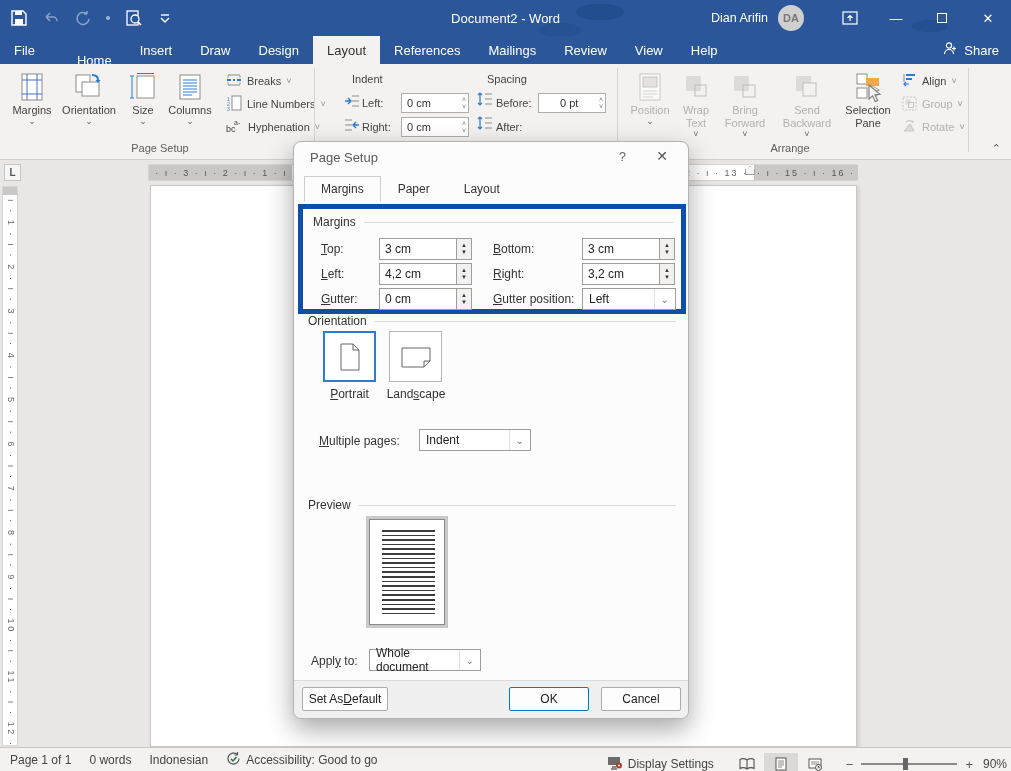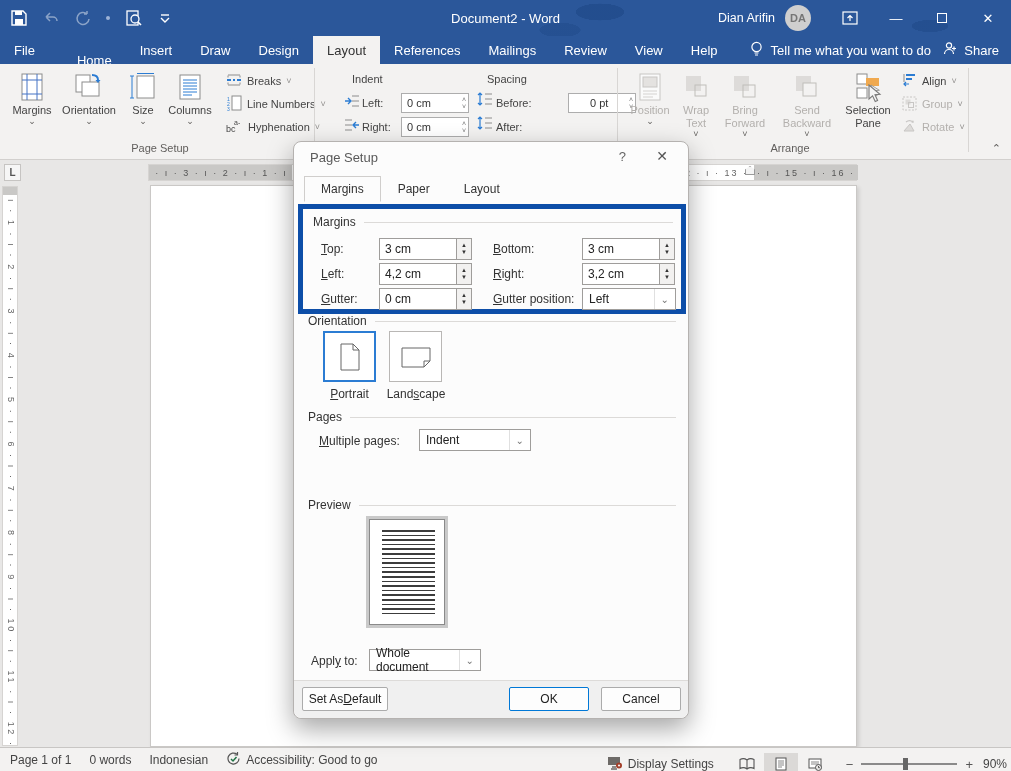--- a/index.html
+++ b/index.html
@@ -15,21 +15,21 @@
       radial-gradient(ellipse 30px 10px at 930px 26px, rgba(20,60,120,.30) 60%, transparent 61%),
       radial-gradient(ellipse 34px 12px at 560px 30px, rgba(20,60,120,.25) 60%, transparent 61%);
   }
   .qat { position:absolute; left:10px; top:0; height:36px; display:flex; align-items:center; gap:14px; }
   .qat .ic { width:18px; height:18px; display:flex; align-items:center; justify-content:center; color:#fff; }
   .qat .dim { opacity:.45; }
   .qat .dot { width:4px; height:4px; border-radius:50%; background:#9db3d6; }
   .title-text { position:absolute; left:0; right:0; top:0; height:36px; display:flex; align-items:center; justify-content:center; color:#fff; font-size:13px; }
   .tb-right { position:absolute; right:0; top:0; height:36px; display:flex; align-items:center; }
   .tb-user { color:#fff; font-size:12.5px; margin-right:10px; }
-  .avatar { width:26px; height:26px; border-radius:50%; background:#cfcfcf; color:#767676; font-size:11px; font-weight:bold; display:flex; align-items:center; justify-content:center; margin-right:16px; }
+  .avatar { width:26px; height:26px; border-radius:50%; background:#cfcfcf; color:#767676; font-size:11px; font-weight:bold; display:flex; align-items:center; justify-content:center; margin-right:23px; }
   .winbtn { width:46px; height:36px; display:flex; align-items:center; justify-content:center; color:#fff; font-size:13px; }
   .maxglyph { width:10px; height:10px; border:1px solid #fff; display:block; }
 
   
   .tabrow { position:absolute; left:0; top:36px; width:1011px; height:28px; background:#2b579a; display:flex; align-items:stretch; }
   .rtab { padding:0 14px; display:flex; align-items:center; color:#fff; font-size:13px; }
   .rtab.active { background:#f3f2f1; color:#333; }
   .tellme { display:flex; align-items:center; gap:8px; color:#fff; font-size:13px; margin-left:18px; }
   .share { position:absolute; right:12px; top:36px; height:28px; display:flex; align-items:center; gap:6px; color:#fff; font-size:13px; }
 
@@ -166,29 +166,20 @@
     <div class="rtab" style="margin-left:14px;margin-top:20px;">Home</div>
     <div class="rtab">Insert</div>
     <div class="rtab">Draw</div>
     <div class="rtab">Design</div>
     <div class="rtab active">Layout</div>
     <div class="rtab">References</div>
     <div class="rtab">Mailings</div>
     <div class="rtab">Review</div>
     <div class="rtab">View</div>
     <div class="rtab">Help</div>
-    <div class="tellme">
-      <span>
-        <svg width="13" height="16" viewBox="0 0 13 16">
-            <circle cx="6.5" cy="6" r="4.6" fill="none" stroke="#fff" stroke-width="1.2"></circle>
-            <path d="M4.5 12 h4 M5 14 h3" stroke="#fff" stroke-width="1.2"></path>
-          </svg>
-      </span>
-      <span>Tell me what you want to do</span>
-    </div>
   </div>
   <div class="share">
     <span>
       <svg width="15" height="15" viewBox="0 0 15 15">
           <circle cx="6" cy="4.5" r="2.6" fill="none" stroke="#fff" stroke-width="1.2"></circle>
           <path d="M1.5 13 a4.5 4.5 0 0 1 9 0" fill="none" stroke="#fff" stroke-width="1.2"></path>
           <path d="M11 5.5 v4 M9 7.5 h4" stroke="#fff" stroke-width="1.2"></path>
         </svg>
     </span>
     <span>Share</span>
@@ -309,21 +300,21 @@
     </div>
 
     <div class="rlabel" style="left:487px; top:9px;">Spacing</div>
     <span style="position:absolute; left:477px; top:28px;">
       <svg width="16" height="16" viewBox="0 0 16 16">
           <path d="M8 2 h7 M8 7 h7 M8 12 h7" stroke="#8c8c8c"></path>
           <path d="M3 1 v12 M1 3 l2-2 2 2 M1 11 l2 2 2-2" fill="none" stroke="#2b7cd3" stroke-width="1.2"></path>
         </svg>
     </span>
     <div class="rlabel" style="left:496px; top:33px;">Before:</div>
-    <div class="spinbox" style="left:568px; top:29px;padding-left:21px;">
+    <div class="spinbox" style="left:538px; top:29px;padding-left:21px;">
       <span>0 pt</span>
       <span class="caret">
           <span>˄</span>
           <span>˅</span>
         </span>
     </div>
     <span style="position:absolute; left:477px; top:52px;">
       <svg width="16" height="16" viewBox="0 0 16 16">
           <path d="M8 2 h7 M8 7 h7 M8 12 h7" stroke="#8c8c8c"></path>
           <path d="M3 1 v12 M1 11 l2 2 2-2 M1 3 l2-2 2 2" fill="none" stroke="#2b7cd3" stroke-width="1.2"></path>
@@ -517,24 +508,20 @@
     </div>
     <div class="orient-box" style="left:95px; top:189px;">
       <svg width="32" height="24" viewBox="0 0 32 24">
           <path d="M2 3 h28 v13 l-6 6 h-22 z" fill="#fff" stroke="#666"></path>
           <path d="M30 16 h-6 v6" fill="none" stroke="#666"></path>
         </svg>
     </div>
     <div class="orient-label" style="left:29px; top:245px; width:53px;"><u>P</u>ortrait</div>
     <div class="orient-label" style="left:92px; top:245px; width:60px;">Land<u>s</u>cape</div>
 
-    <div class="sect" style="left:14px; top:268px; width:368px;">
-      <span>Pages</span>
-      <i class="rule"></i>
-    </div>
     <div class="fldlabel" style="left:25px; top:292px;"><u>M</u>ultiple pages:</div>
     <div class="ddown" style="left:125px; top:287px; width:112px;">
       <span>Indent</span>
       <span class="dchev">⌄</span>
     </div>
 
     <div class="sect" style="left:14px; top:356px; width:368px;">
       <span>Preview</span>
       <i class="rule"></i>
     </div>

